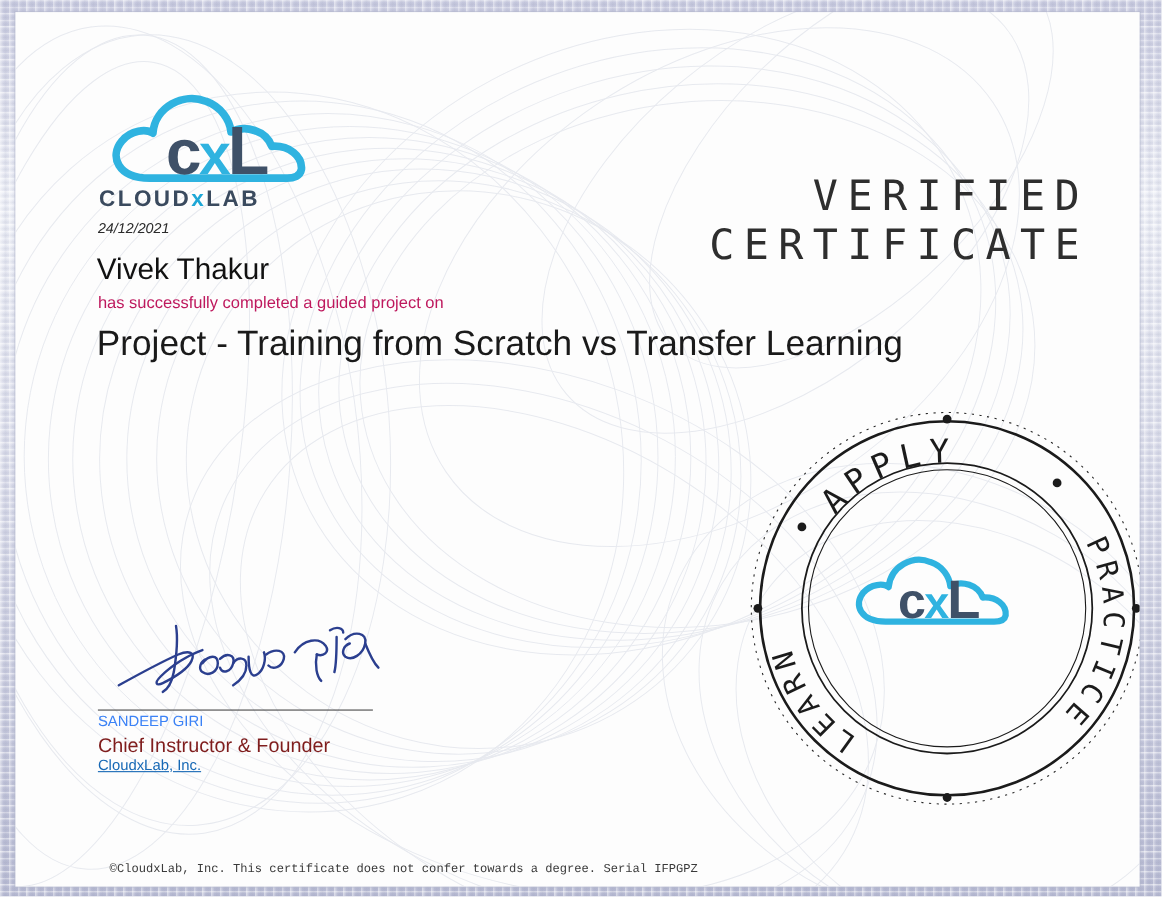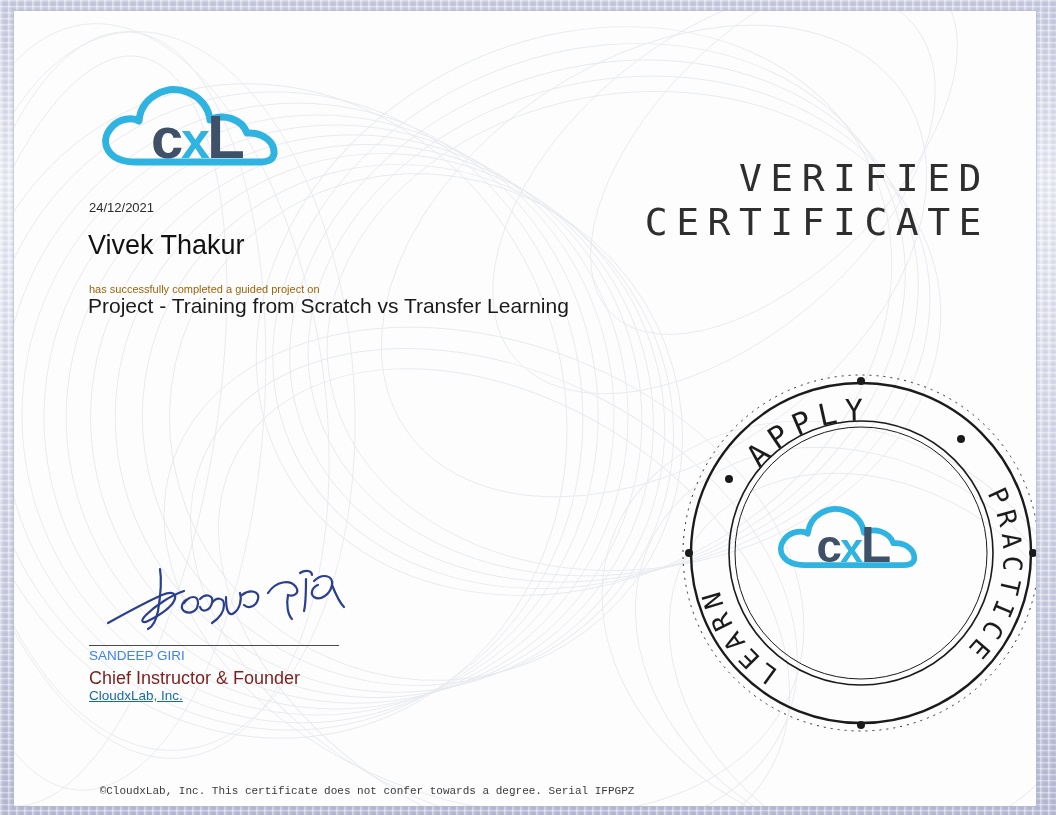--- a/index.html
+++ b/index.html
@@ -107,42 +107,42 @@
     font-weight: 300;
   }
 
   
   .date {
     position: absolute;
     left: 75px;
     top: 189px;
     font-size: 13px;
     color: #2b2b2b;
+    font-style: italic;
   }
   .recipient {
     position: absolute;
     left: 74px;
     top: 219px;
     font-size: 27px;
     color: #111111;
     font-weight: normal;
   }
   .subtitle {
     position: absolute;
     left: 75px;
     top: 256px;
-    font-size: 11px;
-    color: #a16207;
-    margin-top: 16px;
+    font-size: 15px;
+    color: #be185d;
   }
   .course {
     position: absolute;
     left: 74px;
     top: 283px;
-    font-size: 21px;
+    font-size: 32px;
     color: #1a1a1a;
     font-weight: normal;
     white-space: nowrap;
   }
 
   
   .signature {
     position: absolute;
     left: 86px;
     top: 540px;
@@ -244,20 +244,23 @@
       </g>
     </svg>
 
     <svg class="logo" viewBox="0 0 200 130">
       <path d="M47 96 C18 96 10 76 22 62 C30 52 44 51 50 55 C52 31 78 18 98 26 C112 31 120 43 121 54 C134 47 153 53 158 67 C174 66 186 76 185 88 C184 94 178 96 172 96 Z" fill="none" stroke="#2fb3e0" stroke-width="7" stroke-linejoin="round" stroke-linecap="round"></path>
       <text x="62" y="92" font-family="Liberation Sans, sans-serif" font-size="58" font-weight="bold" fill="#3f5168">c</text>
       <text x="92" y="92" font-family="Liberation Sans, sans-serif" font-size="52" font-weight="bold" fill="#2fb3e0">x</text>
       <text x="118" y="92" font-family="Liberation Sans, sans-serif" font-size="62" font-weight="bold" fill="#3f5168">L</text>
     </svg>
 
+    <div class="logo-text">
+      <span>CLOUD</span><span class="x">x</span><span>LAB</span>
+    </div>
 
     <div class="verified">
       <div>VERIFIED</div>
       <div>CERTIFICATE</div>
     </div>
 
     <div class="date">24/12/2021</div>
     <div class="recipient">Vivek Thakur</div>
     <div class="subtitle">has successfully completed a guided project on</div>
     <div class="course">Project - Training from Scratch vs Transfer Learning</div>

